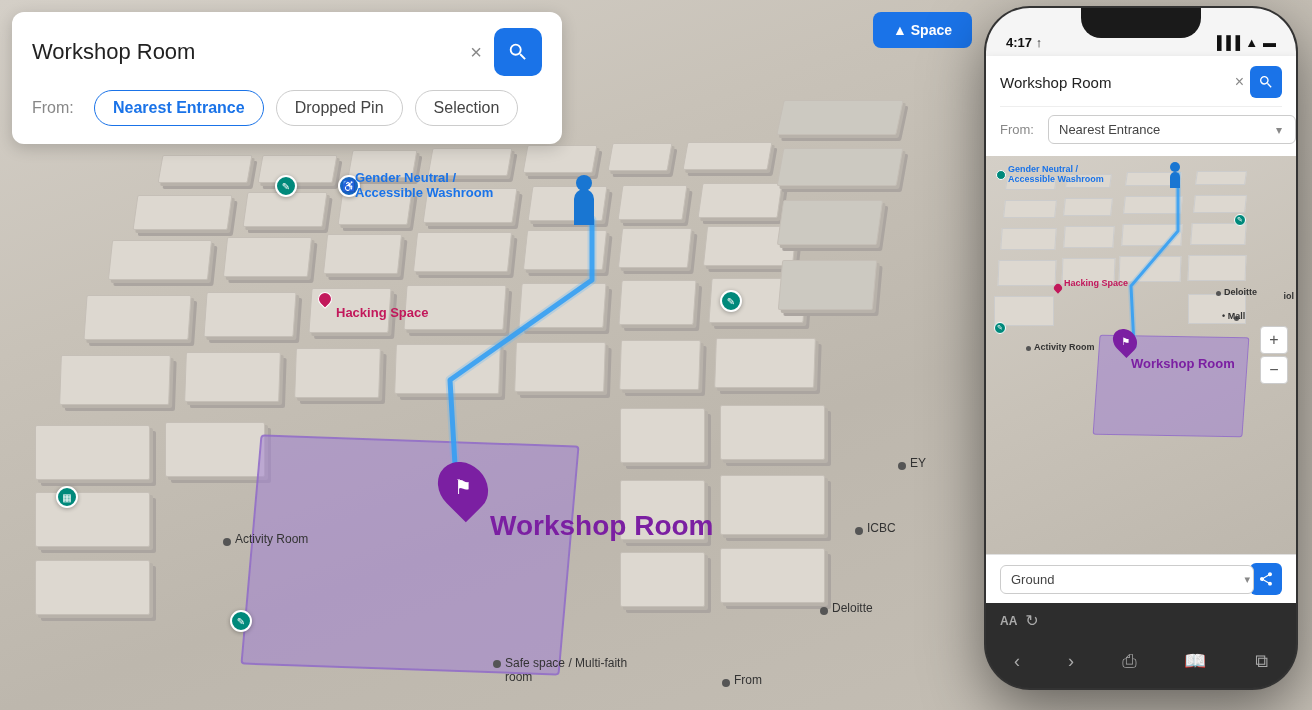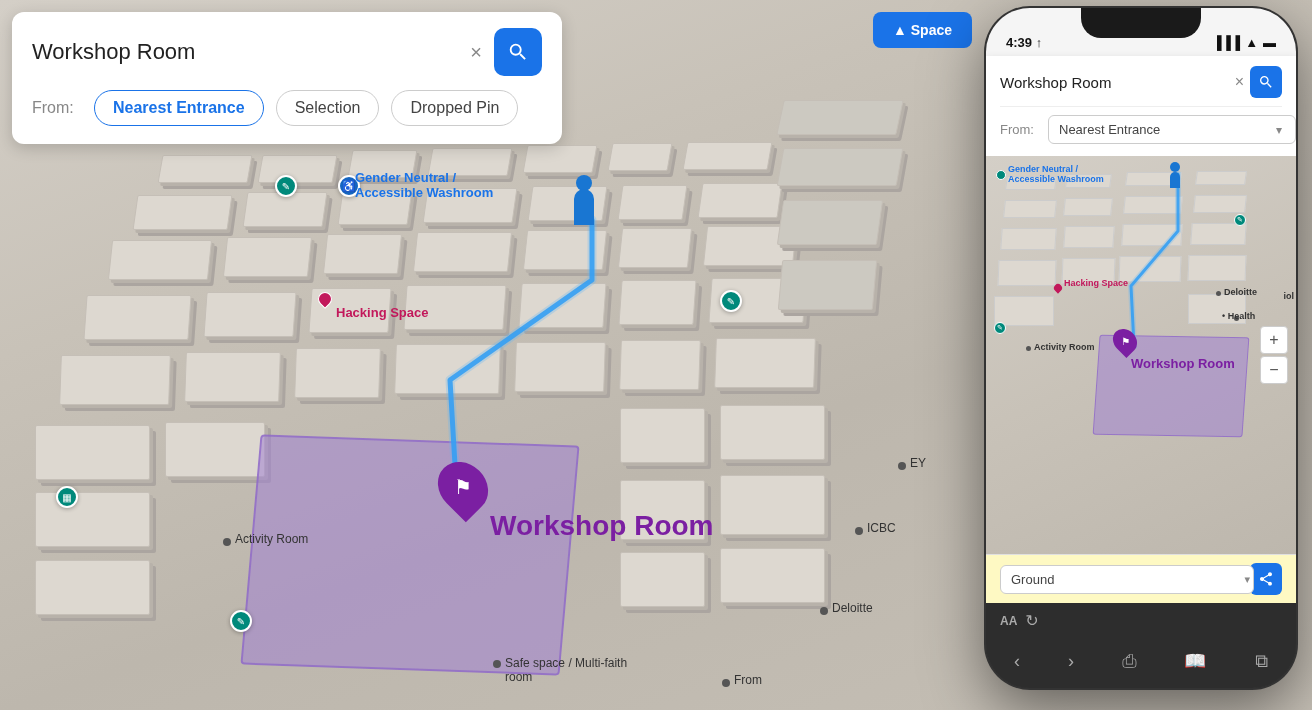--- a/index.html
+++ b/index.html
@@ -352,21 +352,21 @@
       border: none;
       border-radius: 6px;
       display: flex; align-items: center; justify-content: center;
       cursor: pointer;
       color: white;
       font-size: 15px;
     }
 
     
     .phone-floor-bar {
-      background: #fef9c3;
+      background: #ffffff;
       padding: 8px 14px;
       display: flex;
       align-items: center;
       justify-content: space-between;
       border-top: 1px solid #e0e0e0;
       flex-shrink: 0;
     }
 
     .phone-floor-select {
       flex: 1;
@@ -678,32 +678,32 @@
     <button class="search-clear-btn">×</button>
     <button class="search-btn">
       <svg viewBox="0 0 24 24">
           <path d="M15.5 14h-.79l-.28-.27A6.47 6.47 0 0016 9.5 6.5 6.5 0 109.5 16c1.61 0 3.09-.59 4.23-1.57l.27.28v.79l5 4.99L20.49 19l-4.99-5zm-6 0C7.01 14 5 11.99 5 9.5S7.01 5 9.5 5 14 7.01 14 9.5 11.99 14 9.5 14z"></path>
         </svg>
     </button>
   </div>
   <div class="from-row">
     <span class="from-label">From:</span>
     <button class="from-option active">Nearest Entrance</button>
+    <button class="from-option">Dropped Pin</button>
     <button class="from-option">Selection</button>
-    <button class="from-option">Dropped Pin</button>
   </div>
 </div>
 
 <div class="phone-wrapper">
   <div class="phone-frame">
     <div class="phone-notch"></div>
 
     <div class="phone-status-bar">
       <span>
-        <span>4:39</span>
+        <span>4:17</span>
         <span> ↑</span>
       </span>
       <div class="phone-status-icons">
         <span>▐▐▐</span>
         <span>▲</span>
         <span>▬</span>
       </div>
     </div>
 
     <div class="phone-search-panel">
@@ -781,21 +781,21 @@
 
       <div style="position:absolute;left:40px;top:190px;width:5px;height:5px;background:#555;border-radius:50%;"></div>
       <div class="phone-map-label" style="left:48px;top:186px;color:#333;">Activity Room</div>
 
       <div style="position:absolute;left:230px;top:135px;width:5px;height:5px;background:#555;border-radius:50%;"></div>
       <div class="phone-map-label" style="left:238px;top:131px;color:#333;">Deloitte</div>
 
       <div style="position:absolute;left:145px;top:200px;font-size:13px;font-weight:700;color:#7b1fa2;white-space:nowrap;">Workshop Room</div>
 
       <div style="position:absolute;left:248px;top:160px;width:5px;height:5px;background:#555;border-radius:50%;"></div>
-      <div class="phone-map-label" style="left:236px;top:155px;color:#333;">• Health</div>
+      <div class="phone-map-label" style="left:236px;top:155px;color:#333;">• Mall</div>
 
       <div class="phone-map-label" style="right:2px;top:135px;color:#333;">iol</div>
 
       <div class="phone-map-controls">
         <button class="phone-map-btn">+</button>
         <button class="phone-map-btn">−</button>
       </div>
     </div>
 
 

